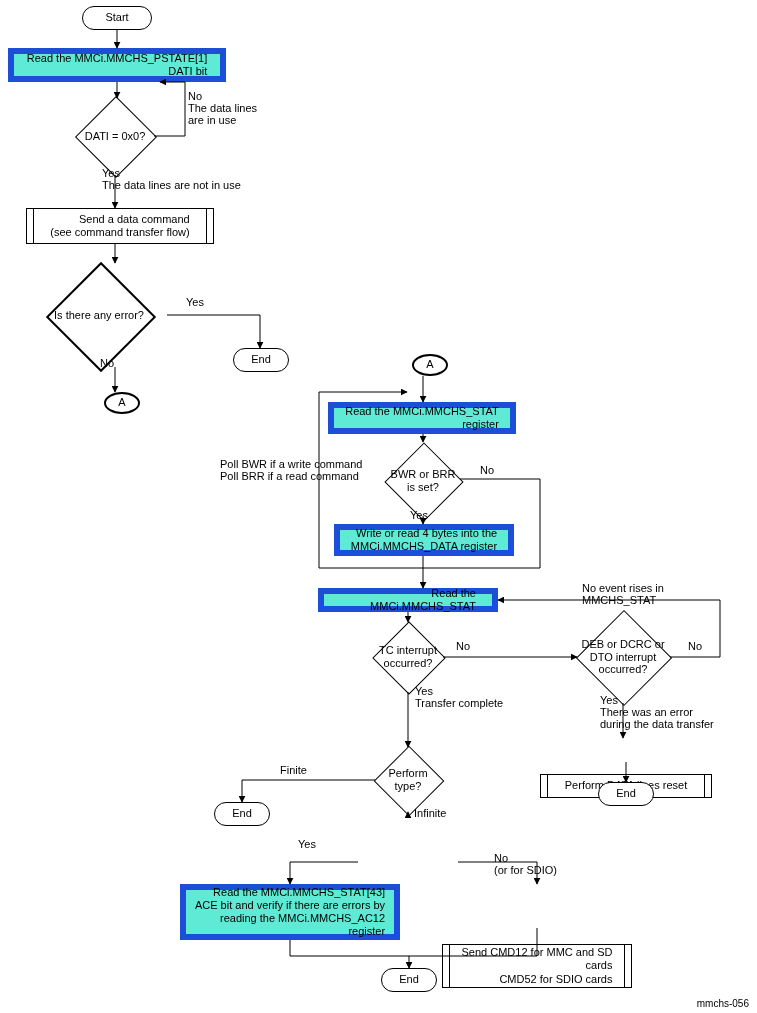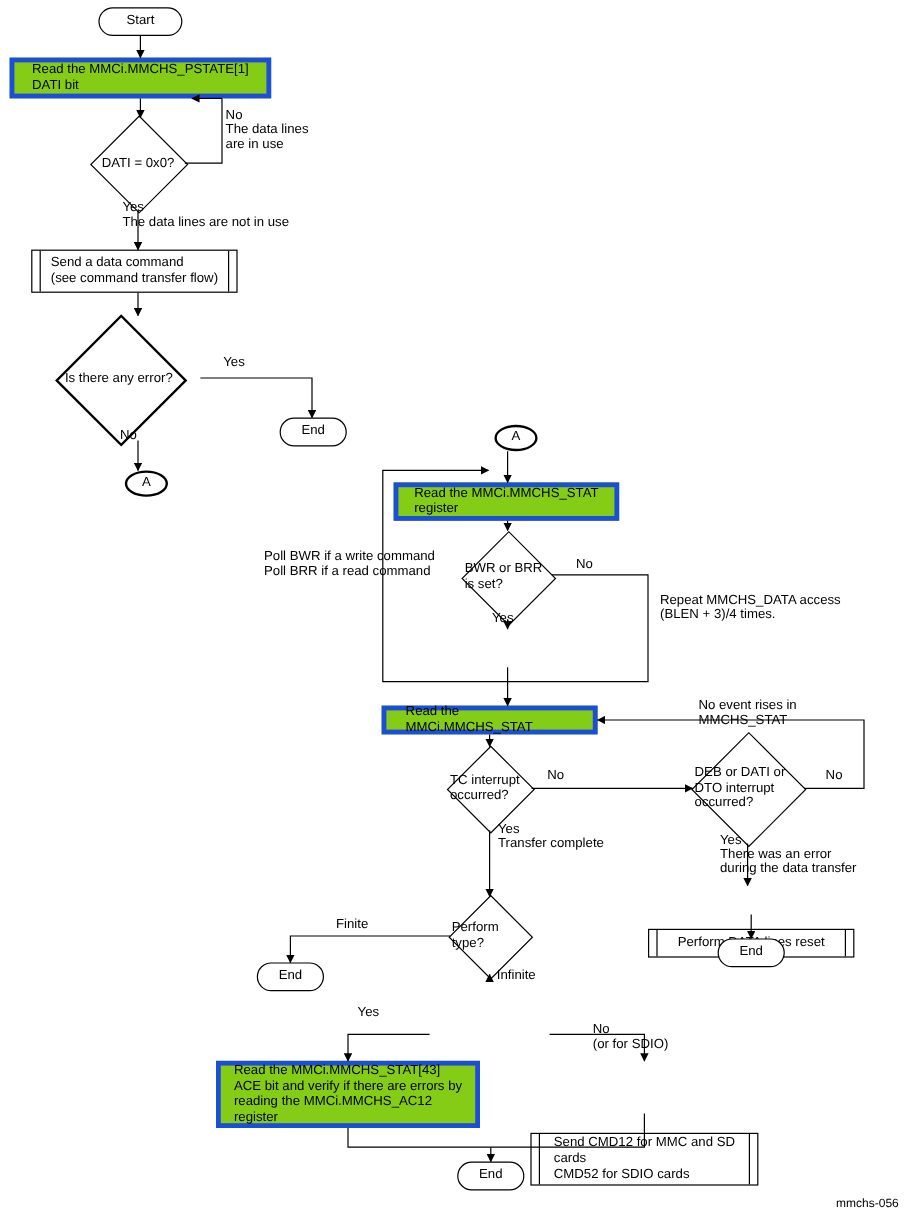--- a/index.html
+++ b/index.html
@@ -1,29 +1,29 @@
 <!DOCTYPE html>
 <html><head>
 <meta charset="utf-8">
 <style>
   html,body{margin:0;padding:0;background:#fff;font-family:Arial,Helvetica,sans-serif;font-size:11px;color:#000}
   .canvas{position:relative;width:757px;height:1013px}
-  .node{position:absolute;box-sizing:border-box;text-align:left;display:flex;align-items:center;justify-content:center;line-height:1.2;padding:2px 16px}
+  .node{position:absolute;box-sizing:border-box;text-align:right;display:flex;align-items:center;justify-content:center;line-height:1.2;padding:2px 16px}
   .terminator{border:1px solid #000;border-radius:14px;background:#fff;height:24px}
-  .process{border:4px solid #1d4ed8;background:#84cc16}
+  .process{border:6px solid #1d4ed8;background:#5eead4}
   .side-process{border:1px solid #000;background:#fff;position:relative}
   .side-process::before,.side-process::after{content:"";position:absolute;top:0;bottom:0;width:0;border-left:1px solid #000}
   .side-process::before{left:6px}
   .side-process::after{right:6px}
   .connector{border:2px solid #000;border-radius:50%;background:#fff;width:22px;height:22px;font-weight:normal}
   .label{position:absolute;white-space:pre}
   .diamond{position:absolute}
   .diamond .shape{position:absolute;left:0;top:0;width:100%;height:100%;transform:rotate(45deg);transform-origin:center;border:1px solid #000;background:#fff}
   .diamond.bold .shape{border-width:2px}
-  .diamond .dtext{position:absolute;left:-20%;top:0;width:140%;height:100%;display:flex;align-items:center;justify-content:center;line-height:1.15;padding:0 2px;box-sizing:border-box}
+  .diamond .dtext{position:absolute;left:-20%;top:0;width:140%;height:100%;display:flex;align-items:center;justify-content:center;text-align:center;line-height:1.15;padding:0 2px;box-sizing:border-box}
   svg.arrows{position:absolute;left:0;top:0;width:757px;height:1013px;pointer-events:none}
   .footer{position:absolute;right:8px;bottom:4px;font-size:10px}
 </style>
 </head>
 <body>
 
 <div class="canvas">
 
   <div class="node terminator" style="left:82px;top:6px;width:70px">Start</div>
 
@@ -33,21 +33,21 @@
   <div class="diamond" style="left:87px;top:108px;width:56px;height:56px">
     <div class="shape"></div>
       <div class="dtext">DATI = 0x0?</div>
   </div>
   <div class="label" style="left:188px;top:90px">No
 The data lines
 are in use</div>
   <div class="label" style="left:102px;top:167px">Yes
 The data lines are not in use</div>
 
-  <div class="node side-process" style="left:26px;top:208px;width:172px;height:36px;white-space:pre">Send a data command
+  <div class="node side-process" style="left:26px;top:208px;width:188px;height:36px;white-space:pre">Send a data command
 (see command transfer flow)</div>
 
   <div class="diamond bold" style="left:62px;top:278px;width:74px;height:74px">
     <div class="shape"></div>
       <div class="dtext">Is there any error?</div>
   </div>
   <div class="label" style="left:186px;top:296px">Yes</div>
   <div class="label" style="left:100px;top:357px">No</div>
 
   <div class="node terminator" style="left:233px;top:348px;width:56px">End</div>
@@ -62,39 +62,39 @@
   <div class="diamond" style="left:396px;top:454px;width:54px;height:54px">
     <div class="shape"></div>
       <div class="dtext">BWR or BRR
 is set?</div>
   </div>
   <div class="label" style="left:220px;top:458px">Poll BWR if a write command
 Poll BRR if a read command</div>
   <div class="label" style="left:480px;top:464px">No</div>
   <div class="label" style="left:410px;top:509px">Yes</div>
 
+  <div class="node process" style="left:334px;top:524px;width:180px;height:32px;white-space:pre">Write or read 4 bytes into the
+MMCi.MMCHS_DATA register</div>
 
-  <div class="label" style="left:550px;top:494px">Repeat MMCHS_DATA access
-(BLEN + 3)/4 times.</div>
 
   <div class="node process" style="left:318px;top:588px;width:180px;height:24px">Read the MMCi.MMCHS_STAT</div>
 
   <div class="diamond" style="left:383px;top:632px;width:50px;height:50px">
     <div class="shape"></div>
       <div class="dtext">TC interrupt
 occurred?</div>
   </div>
   <div class="label" style="left:456px;top:640px">No</div>
   <div class="label" style="left:415px;top:685px">Yes
 Transfer complete</div>
 
   <div class="diamond" style="left:590px;top:624px;width:66px;height:66px">
     <div class="shape"></div>
       <div class="dtext">DEB or
-DATI or DTO
+DCRC or DTO
 interrupt occurred?</div>
   </div>
   <div class="label" style="left:688px;top:640px">No</div>
   <div class="label" style="left:600px;top:694px">Yes
 There was an error
 during the data transfer</div>
   <div class="label" style="left:582px;top:582px">No event rises in
 MMCHS_STAT</div>
 
   <div class="node side-process" style="left:540px;top:738px;width:172px;height:24px">Perform DATA lines reset</div>

